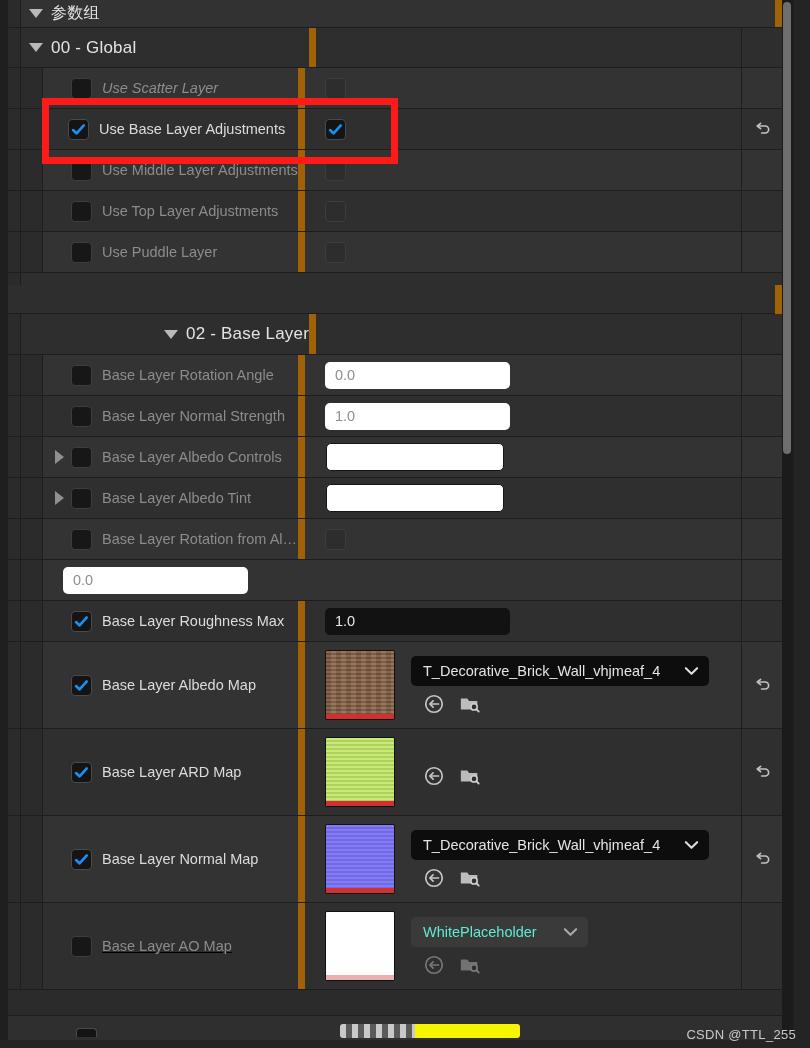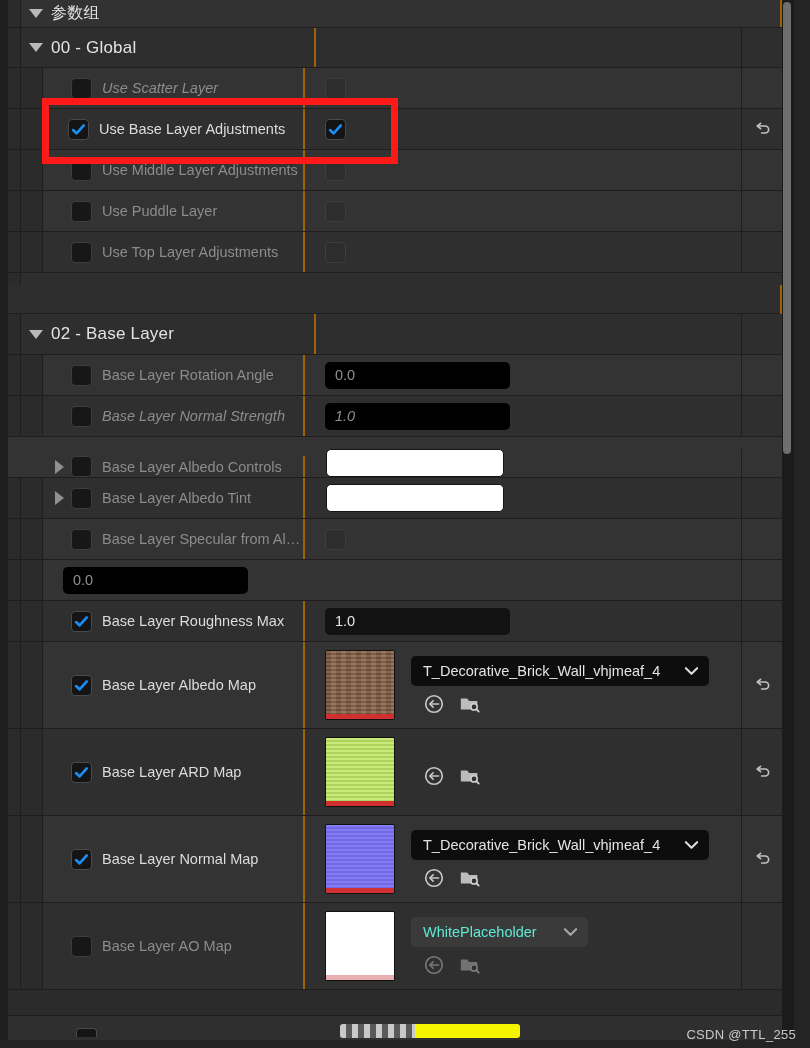--- a/index.html
+++ b/index.html
@@ -34,21 +34,21 @@
   .row.alt{background:#2f2f2f;}
   .row.cat{background:#2e2e2e;}
   .row.head{background:#323232;}
 
   .gutter{width:12px;flex:0 0 12px;background:#2b2b2b;border-right:1px solid #1e1e1e;}
   .gutter2{width:21px;flex:0 0 21px;background:#2b2b2b;border-right:1px solid #1e1e1e;}
 
   .namecell{
     position:relative;display:flex;align-items:center;
     flex:0 0 auto;box-sizing:border-box;
-    border-right:2px solid #a16207;
+    border-right:7px solid #a16207;
   }
   .valcell{
     position:relative;display:flex;align-items:center;
     flex:1 1 auto;box-sizing:border-box;
     border-right:1px solid #1e1e1e;
   }
   .resetcell{
     flex:0 0 40px;display:flex;align-items:center;justify-content:center;
     box-sizing:border-box;
   }
@@ -74,21 +74,21 @@
 
   .plabel{font-size:14.5px;color:#dcdcdc;margin-left:10px;white-space:nowrap;}
   .plabel.dim{color:#8c8c8c;}
 
   
   .numbox{
     height:27px;border-radius:5px;background:#121212;
     display:flex;align-items:center;padding:0 10px;box-sizing:border-box;
     color:#e8e8e8;font-size:14.5px;
   }
-  .numbox.dim{background:#000000;color:#8e8e8e;}
+  .numbox.dim{background:#ffffff;color:#8e8e8e;}
 
   
   .swatch{height:28px;border-radius:5px;background:#ffffff;border:1px solid #151515;box-sizing:border-box;}
 
   
   .vcb{width:21px;height:21px;border-radius:4px;background:#141414;border:1px solid #4a4a4a;box-sizing:border-box;display:flex;align-items:center;justify-content:center;}
   .vcb.dim{border-color:#3d3d3d;background:#2d2d2d;}
 
   
   .thumb{
@@ -218,39 +218,39 @@
       <div class="namecell" style="flex:0 0 262px;padding-left:28px;">
         <span class="cb dim"></span>
         <span class="plabel dim">Use Middle Layer Adjustments</span>
       </div>
       <div class="valcell" style="padding-left:20px;">
         <span class="vcb dim"></span>
       </div>
       <div class="resetcell"></div>
     </div>
 
+    <div class="row alt" style="height:41px;">
+      <div class="gutter"></div>
+      <div class="gutter2"></div>
+      <div class="namecell" style="flex:0 0 262px;padding-left:28px;">
+        <span class="cb dim"></span>
+        <span class="plabel dim">Use Top Layer Adjustments</span>
+      </div>
+      <div class="valcell" style="padding-left:20px;">
+        <span class="vcb dim"></span>
+      </div>
+      <div class="resetcell"></div>
+    </div>
+
     <div class="row" style="height:41px;">
       <div class="gutter"></div>
       <div class="gutter2"></div>
       <div class="namecell" style="flex:0 0 262px;padding-left:28px;">
         <span class="cb dim"></span>
         <span class="plabel dim">Use Puddle Layer</span>
-      </div>
-      <div class="valcell" style="padding-left:20px;">
-        <span class="vcb dim"></span>
-      </div>
-      <div class="resetcell"></div>
-    </div>
-
-    <div class="row alt" style="height:41px;">
-      <div class="gutter"></div>
-      <div class="gutter2"></div>
-      <div class="namecell" style="flex:0 0 262px;padding-left:28px;">
-        <span class="cb dim"></span>
-        <span class="plabel dim">Use Top Layer Adjustments</span>
       </div>
       <div class="valcell" style="padding-left:20px;">
         <span class="vcb dim"></span>
       </div>
       <div class="resetcell"></div>
     </div>
 
     <div class="row cat" style="height:41px;flex-direction:column;">
       <div class="gutter"></div>
       <div class="namecell" style="flex:0 0 295px;padding-left:9px;">
@@ -258,21 +258,21 @@
             <i class="tri tri-right"></i>
           </span>
         <span class="cat-label">01 - Blend Controls</span>
       </div>
       <div class="valcell"></div>
       <div class="resetcell"></div>
     </div>
 
     <div class="row cat" style="height:41px;">
       <div class="gutter"></div>
-      <div class="namecell" style="flex:0 0 295px;padding-left:8px;">
+      <div class="namecell" style="flex:0 0 295px;padding-left:8px;justify-content:flex-end;">
         <span class="tri-slot">
             <i class="tri tri-down"></i>
           </span>
         <span class="cat-label">02 - Base Layer</span>
       </div>
       <div class="valcell"></div>
       <div class="resetcell"></div>
     </div>
 
     <div class="row" style="height:41px;">
@@ -281,34 +281,34 @@
       <div class="namecell" style="flex:0 0 262px;padding-left:28px;align-items:center;">
         <span class="cb dim"></span>
         <span class="plabel dim">Base Layer Rotation Angle</span>
       </div>
       <div class="valcell" style="padding-left:20px;">
         <span class="numbox dim" style="width:185px;">0.0</span>
       </div>
       <div class="resetcell"></div>
     </div>
 
-    <div class="row alt" style="height:41px;font-style:italic;">
+    <div class="row alt" style="height:41px;">
       <div class="gutter"></div>
       <div class="gutter2"></div>
       <div class="namecell" style="flex:0 0 262px;padding-left:28px;">
         <span class="cb dim"></span>
         <span class="plabel dim">Base Layer Normal Strength</span>
       </div>
       <div class="valcell" style="padding-left:20px;">
         <span class="numbox dim" style="width:185px;">1.0</span>
       </div>
       <div class="resetcell"></div>
     </div>
 
-    <div class="row" style="height:41px;align-items:flex-end;">
+    <div class="row" style="height:41px;">
       <div class="gutter"></div>
       <div class="gutter2"></div>
       <div class="namecell" style="flex:0 0 262px;padding-left:5px;">
         <span class="tri-slot" style="width:23px;flex:0 0 23px;justify-content:center;">
             <i class="tri tri-right" style="margin:0;"></i>
           </span>
         <span class="cb dim"></span>
         <span class="plabel dim">Base Layer Albedo Controls</span>
       </div>
       <div class="valcell" style="padding-left:21px;">
@@ -331,21 +331,21 @@
         <span class="swatch" style="width:178px;"></span>
       </div>
       <div class="resetcell"></div>
     </div>
 
     <div class="row" style="height:41px;">
       <div class="gutter"></div>
       <div class="gutter2"></div>
       <div class="namecell" style="flex:0 0 262px;padding-left:28px;">
         <span class="cb dim"></span>
-        <span class="plabel dim">Base Layer Specular from Al…</span>
+        <span class="plabel dim">Base Layer Rotation from Al…</span>
       </div>
       <div class="valcell" style="padding-left:20px;">
         <span class="vcb dim"></span>
       </div>
       <div class="resetcell"></div>
     </div>
 
 
     <div class="row" style="height:41px;">
       <div class="gutter"></div>
@@ -505,21 +505,21 @@
         <svg class="reset-ic" width="21" height="21" viewBox="0 0 24 24">
           <path d="M7 8 H15 a4 4 0 0 1 0 8 H11" stroke="#dcdcdc" stroke-width="1.9" fill="none" stroke-linecap="round"></path>
           <path d="M9.8 5 L6 8 L9.8 11" stroke="#dcdcdc" stroke-width="1.9" fill="none" stroke-linecap="round" stroke-linejoin="round"></path>
         </svg>
       </div>
     </div>
 
     <div class="row alt" style="height:87px;">
       <div class="gutter"></div>
       <div class="gutter2"></div>
-      <div class="namecell" style="flex:0 0 262px;padding-left:28px;">
+      <div class="namecell" style="flex:0 0 262px;padding-left:28px;text-decoration:underline;">
         <span class="cb dim"></span>
         <span class="plabel dim">Base Layer AO Map</span>
       </div>
       <div class="valcell" style="padding-left:20px;">
         <span class="thumb white">
           <span class="tex" style="background:#ffffff;"></span>
           <span class="bar"></span>
         </span>
         <span class="assetcol">
           <span class="combo dim" style="width:177px;">

